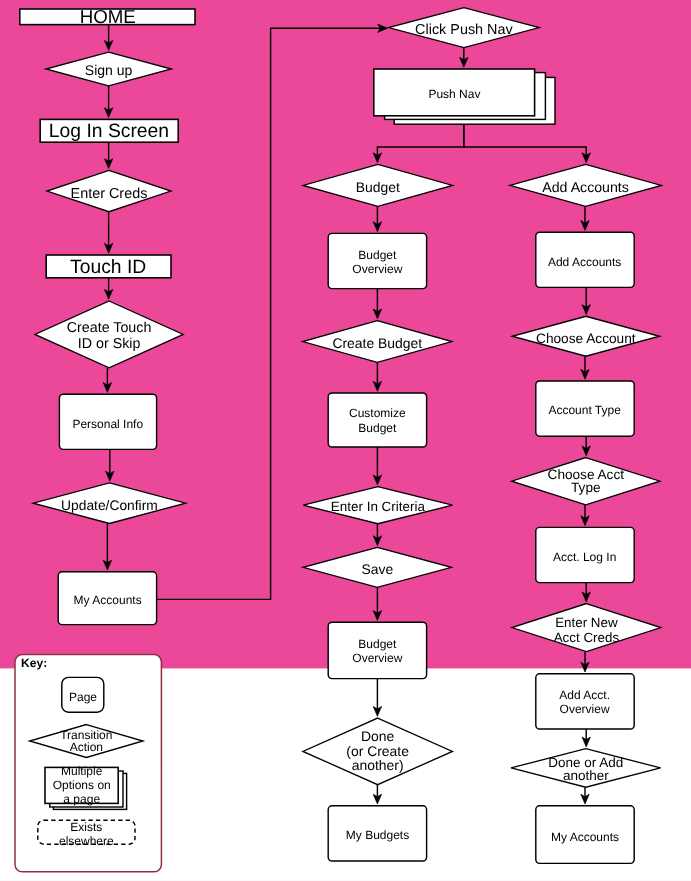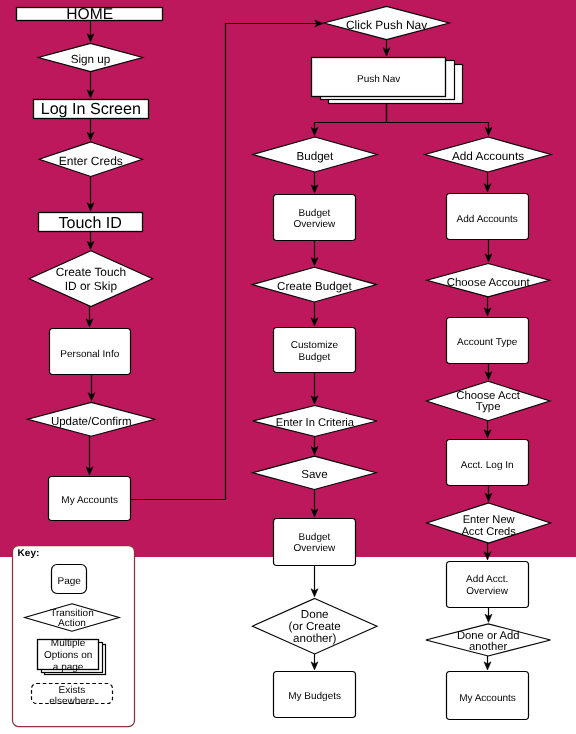--- a/index.html
+++ b/index.html
@@ -1,18 +1,18 @@
 <!DOCTYPE html>
 <html><head>
 <meta charset="utf-8">
 <title>App Navigation Flow</title>
 <style>
   html,body{margin:0;padding:0;background:#ffffff;}
   body{width:576px;height:734px;overflow:hidden;font-family:"Liberation Sans",sans-serif;}
-  #stage{position:relative;width:576px;height:557px;background:#be185d;}
+  #stage{position:relative;width:576px;height:557px;background:#ec4899;}
   svg#chart{display:block;position:absolute;left:0;top:0;}
   text{font-family:"Liberation Sans",sans-serif;fill:#000;text-anchor:middle;dominant-baseline:alphabetic;
        -webkit-font-smoothing:antialiased;text-rendering:geometricPrecision;}
 </style>
 </head>
 <body>
 
 <div id="stage">
   <svg id="chart" width="576" height="734" viewBox="0 0 576 734" xmlns="http://www.w3.org/2000/svg">
       <g>

